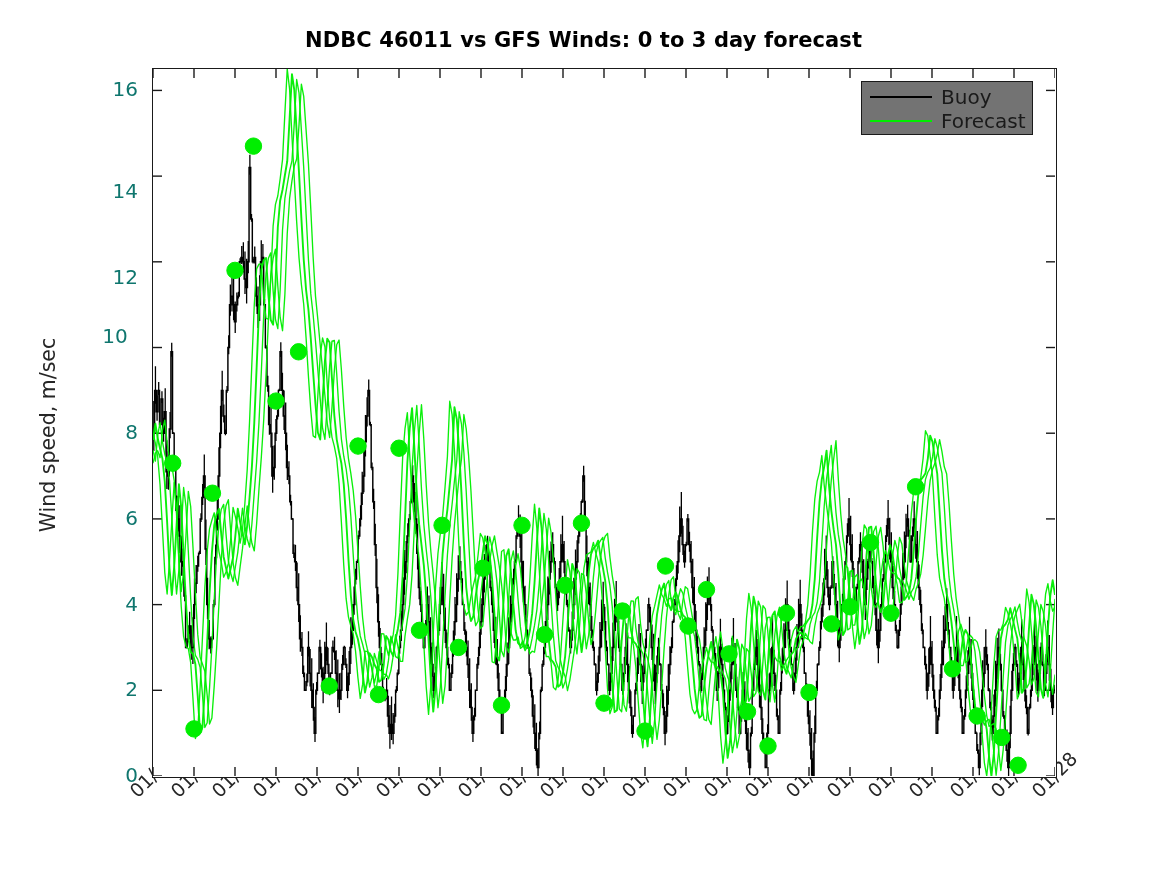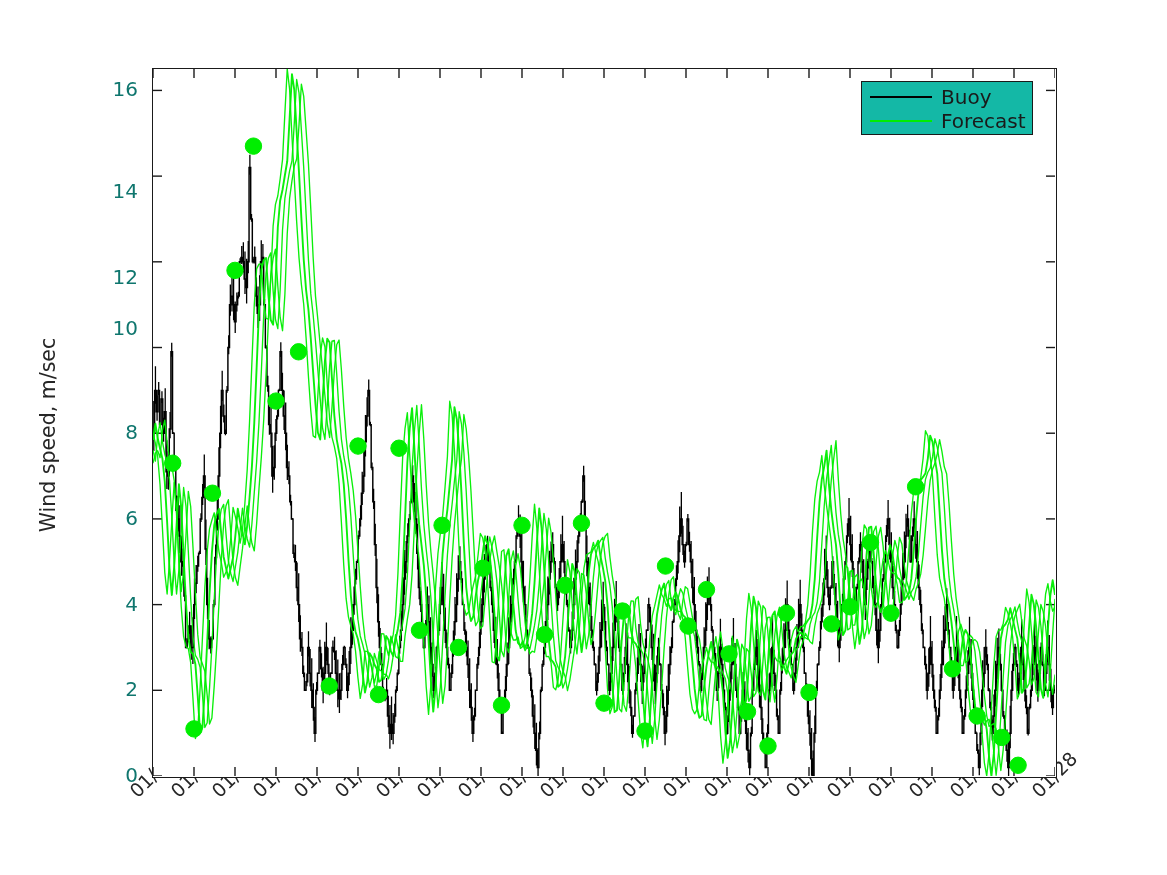--- a/index.html
+++ b/index.html
@@ -63,21 +63,21 @@
     white-space:nowrap;
     transform:rotate(-45deg);
     transform-origin:left top;
   }
 
   #legend{
     position:absolute;
     left:861px;top:81px;
     width:172px;height:54px;
     border:1.4px solid #1a1a1a;
-    background:#14b8a6;
+    background:#737373;
     box-sizing:border-box;
     padding:3px 0 0 0;
   }
   .legend-row{
     display:flex;align-items:center;
     height:24px;
     padding-left:8px;
   }
   .legend-swatch{
     width:62px;height:0;
@@ -87,32 +87,33 @@
   .legend-label{
     font-size:20px;color:#1a1a1a;line-height:1;
     white-space:nowrap;
   }
 </style>
 </head>
 <body>
 
 <div id="figure">
 
+  <div id="chart-title">NDBC 46011 vs GFS Winds: 0 to 3 day forecast</div>
 
   <div id="y-axis-title-wrap">
     <div id="y-axis-title">Wind speed, m/sec</div>
   </div>
 
   <div id="y-tick-labels">
       <div class="y-tick-label" style="top: 775px;">0</div>
       <div class="y-tick-label" style="top: 689.303px;">2</div>
       <div class="y-tick-label" style="top: 603.606px;">4</div>
       <div class="y-tick-label" style="top: 517.909px;">6</div>
       <div class="y-tick-label" style="top: 432.212px;">8</div>
-      <div class="y-tick-label" style="top: 328px;">10</div>
+      <div class="y-tick-label" style="top: 336px; text-align: center;">10</div>
       <div class="y-tick-label" style="top: 260.818px; margin-top: 16px;">12</div>
       <div class="y-tick-label" style="top: 191px;">14</div>
       <div class="y-tick-label" style="top: 89.4242px;">16</div>
     </div>
   <div id="x-tick-labels">
       <div class="x-tick-label" style="left: 125px;">01/06</div>
       <div class="x-tick-label" style="left: 166px;">01/07</div>
       <div class="x-tick-label" style="left: 207px;">01/08</div>
       <div class="x-tick-label" style="left: 248px;">01/09</div>
       <div class="x-tick-label" style="left: 289px;">01/10</div>

